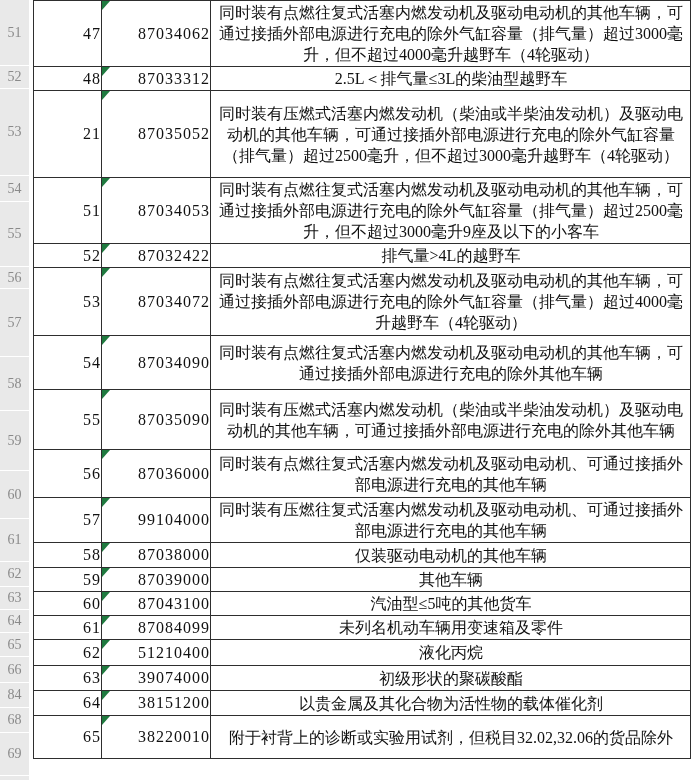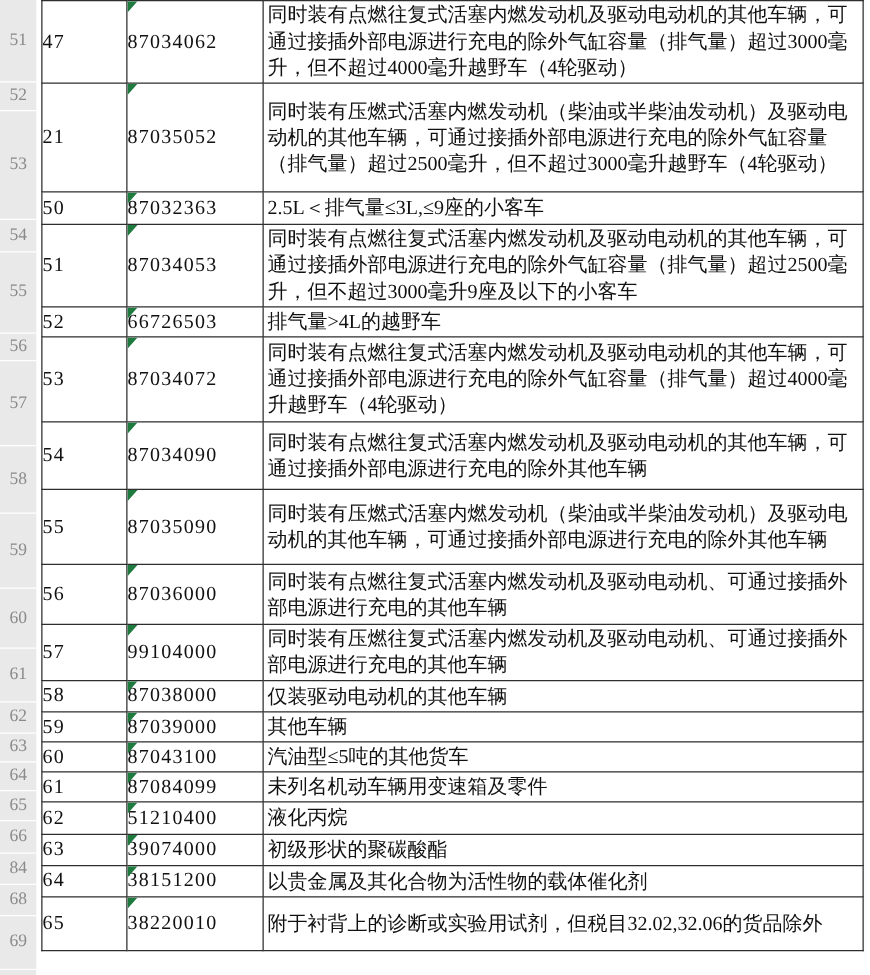--- a/index.html
+++ b/index.html
@@ -36,32 +36,32 @@
   }
   col.c-seq{width:68px;}
   col.c-code{width:109px;}
   col.c-desc{width:480px;}
   td{
     border:1px solid var(--border);
     vertical-align:middle;
     overflow:hidden;
   }
   td.num{
-    text-align:left;font-size:16px;letter-spacing:1px;
+    text-align:right;font-size:16px;letter-spacing:1px;
   }
   td.code{position:relative;margin-top:44px;}
   .tri{
     position:absolute;left:0;top:0;width:0;height:0;
     border-top:9px solid var(--green);
     border-right:8px solid transparent;
   }
   td.desc{
     font-size:16px;line-height:21px;
     padding:1px 2px 1px 3px;
-    text-align:left;
+    text-align:center;
   }
 </style>
 </head>
 <body>
 
 <div class="row-headers">
   <div class="rh-spacer"></div>
   <div class="rh-cell" style="height:65px">51</div>
   <div class="rh-cell" style="height:23px">52</div>
   <div class="rh-cell" style="height:87px">53</div>
@@ -90,38 +90,38 @@
         <col class="c-seq">
         <col class="c-code">
         <col class="c-desc">
       </colgroup>
   <tbody>
     <tr style="height:65px">
       <td class="num">47</td>
       <td class="num code"><span class="tri"></span><span>87034062</span></td>
       <td class="desc">同时装有点燃往复式活塞内燃发动机及驱动电动机的其他车辆，可通过接插外部电源进行充电的除外气缸容量（排气量）超过3000毫升，但不超过4000毫升越野车（4轮驱动）</td>
     </tr>
+    <tr style="height:23px">
+      <td class="num">48</td>
+      <td class="num code"><span class="tri"></span><span>87033312</span></td>
+      <td class="desc">2.5L＜排气量≤3L的柴油型越野车</td>
+    </tr>
     <tr style="height:87px">
       <td class="num">21</td>
       <td class="num code"><span class="tri"></span><span>87035052</span></td>
       <td class="desc">同时装有压燃式活塞内燃发动机（柴油或半柴油发动机）及驱动电动机的其他车辆，可通过接插外部电源进行充电的除外气缸容量（排气量）超过2500毫升，但不超过3000毫升越野车（4轮驱动）</td>
-    </tr>
-    <tr style="height:26px">
-      <td class="num">50</td>
-      <td class="num code"><span class="tri"></span><span>87032363</span></td>
-      <td class="desc">2.5L＜排气量≤3L,≤9座的小客车</td>
     </tr>
     <tr style="height:65px">
       <td class="num">51</td>
       <td class="num code"><span class="tri"></span><span>87034053</span></td>
       <td class="desc">同时装有点燃往复式活塞内燃发动机及驱动电动机的其他车辆，可通过接插外部电源进行充电的除外气缸容量（排气量）超过2500毫升，但不超过3000毫升9座及以下的小客车</td>
     </tr>
     <tr style="height:22px">
       <td class="num">52</td>
-      <td class="num code"><span class="tri"></span><span>66726503</span></td>
+      <td class="num code"><span class="tri"></span><span>87032422</span></td>
       <td class="desc">排气量&gt;4L的越野车</td>
     </tr>
     <tr style="height:68px">
       <td class="num">53</td>
       <td class="num code"><span class="tri"></span><span>87034072</span></td>
       <td class="desc">同时装有点燃往复式活塞内燃发动机及驱动电动机的其他车辆，可通过接插外部电源进行充电的除外气缸容量（排气量）超过4000毫升越野车（4轮驱动）</td>
     </tr>
     <tr style="height:54px">
       <td class="num">54</td>
       <td class="num code"><span class="tri"></span><span>87034090</span></td>

